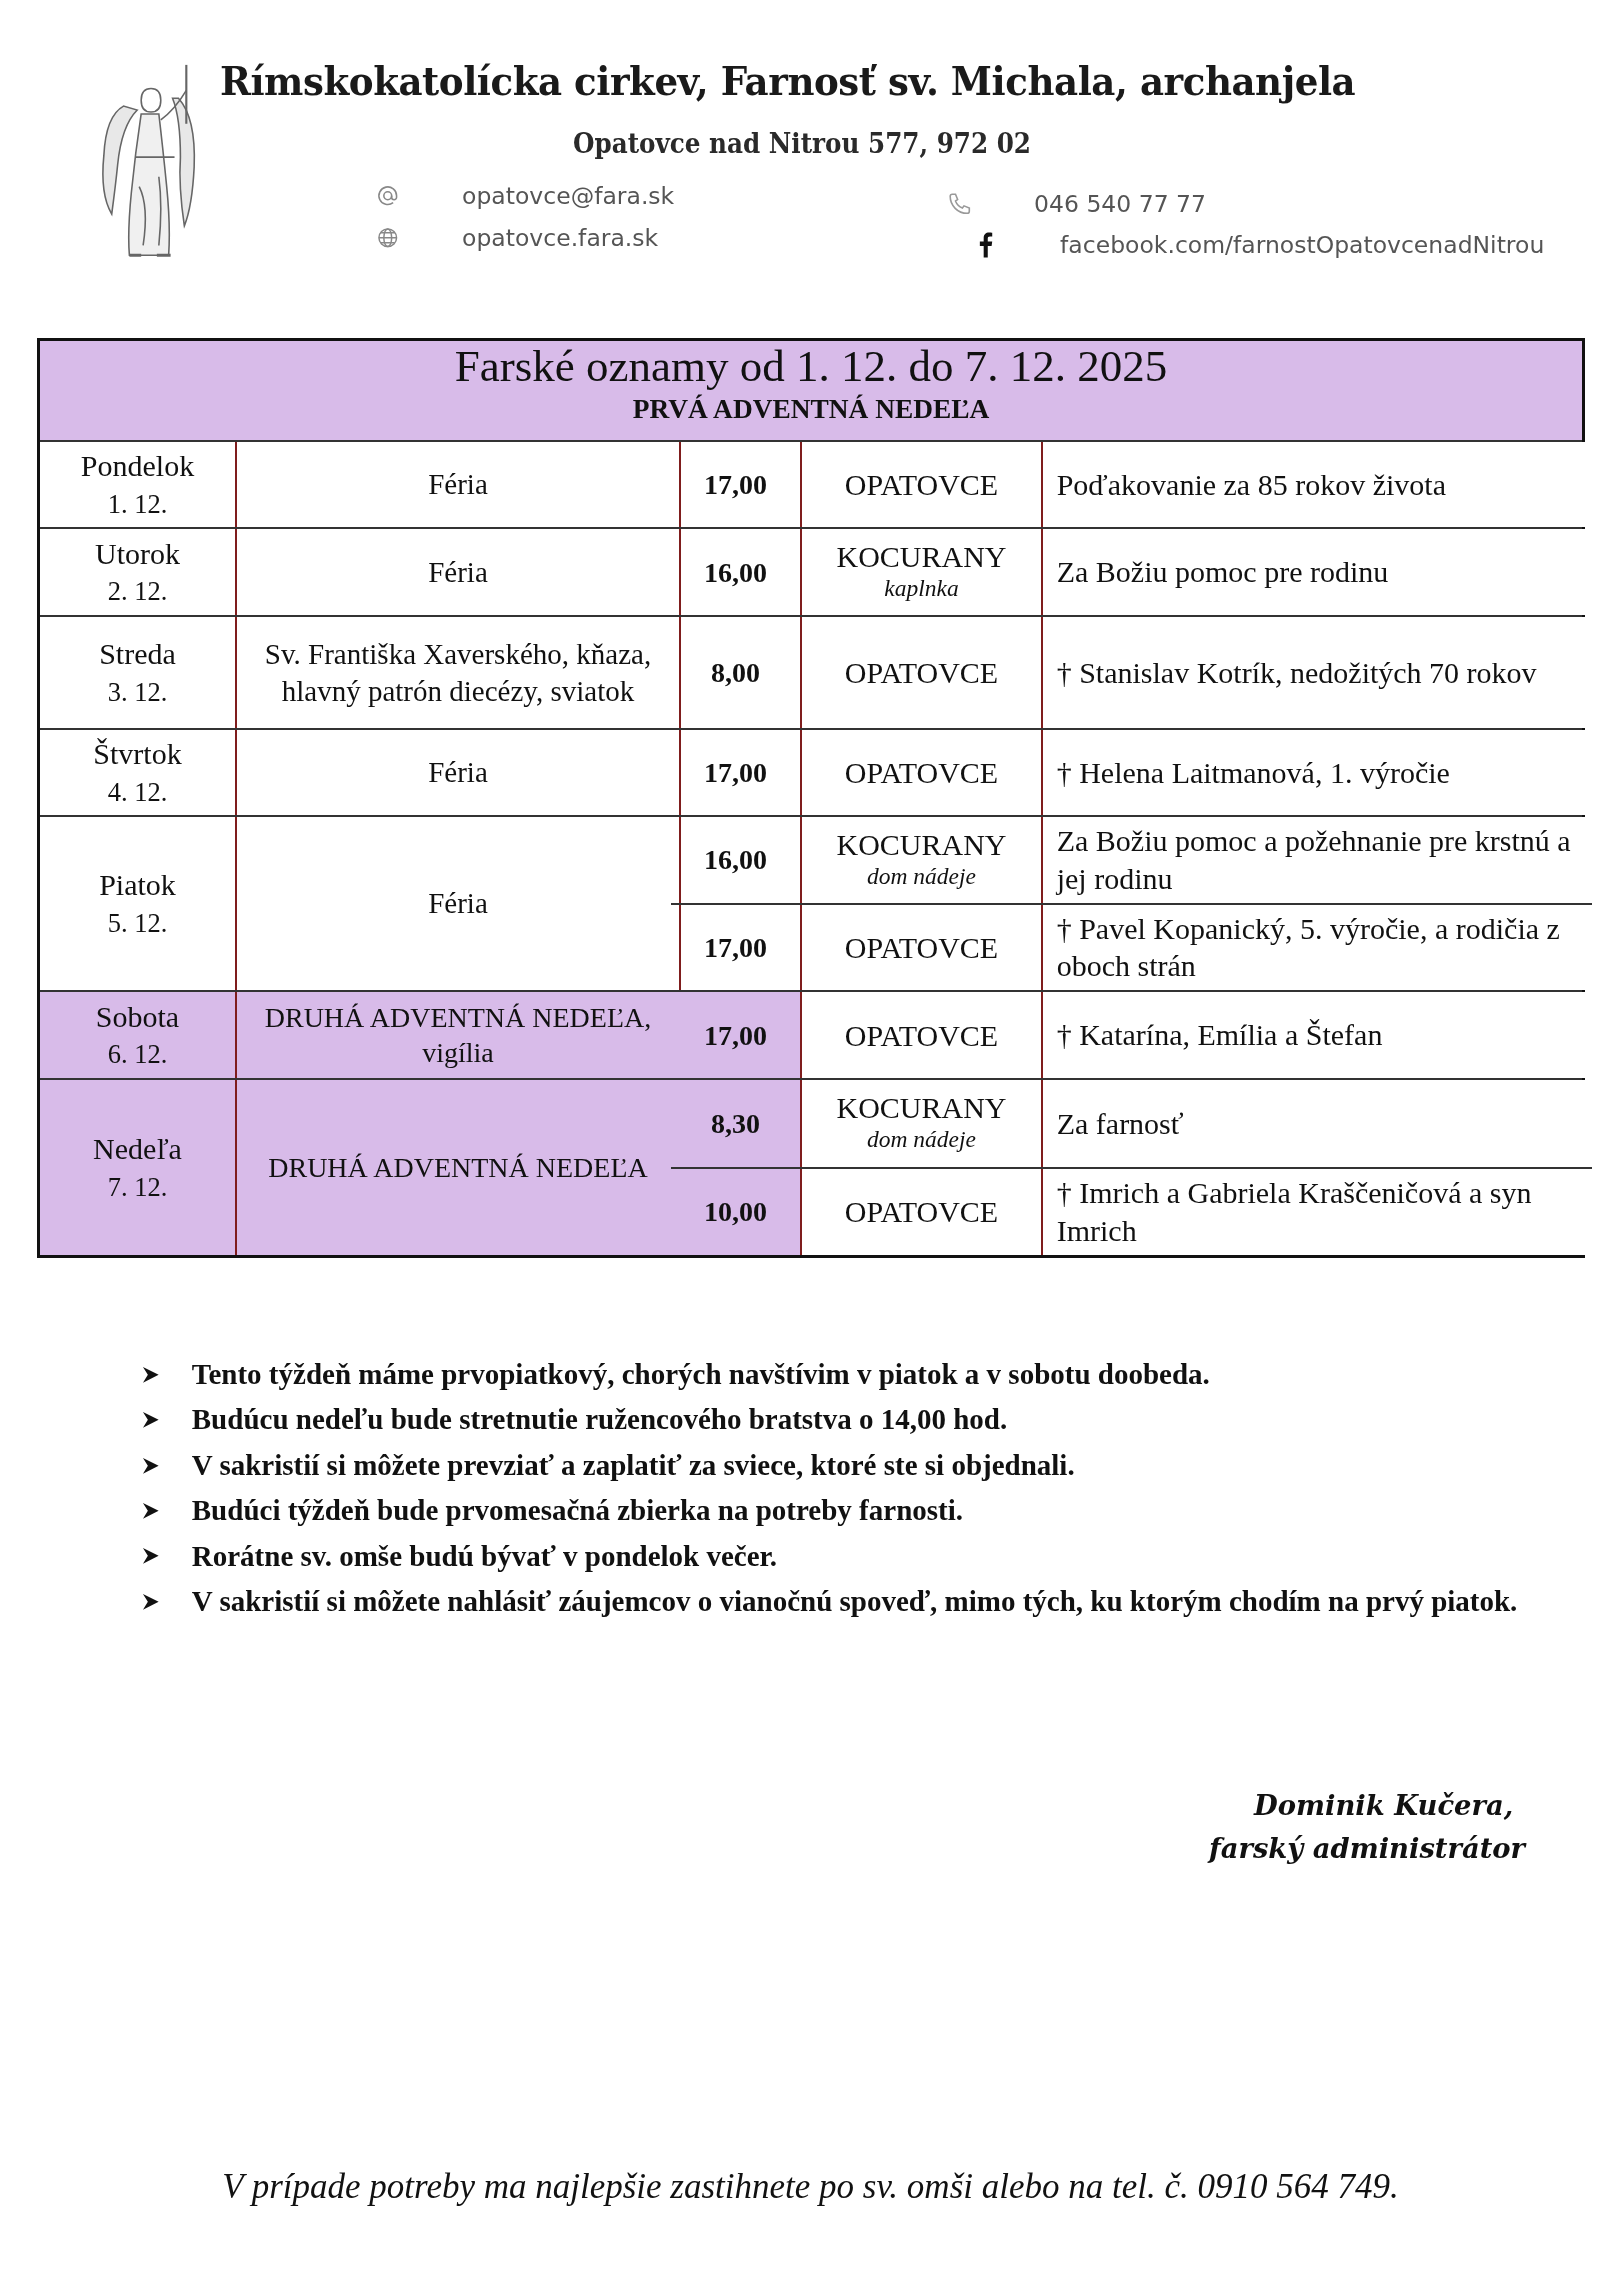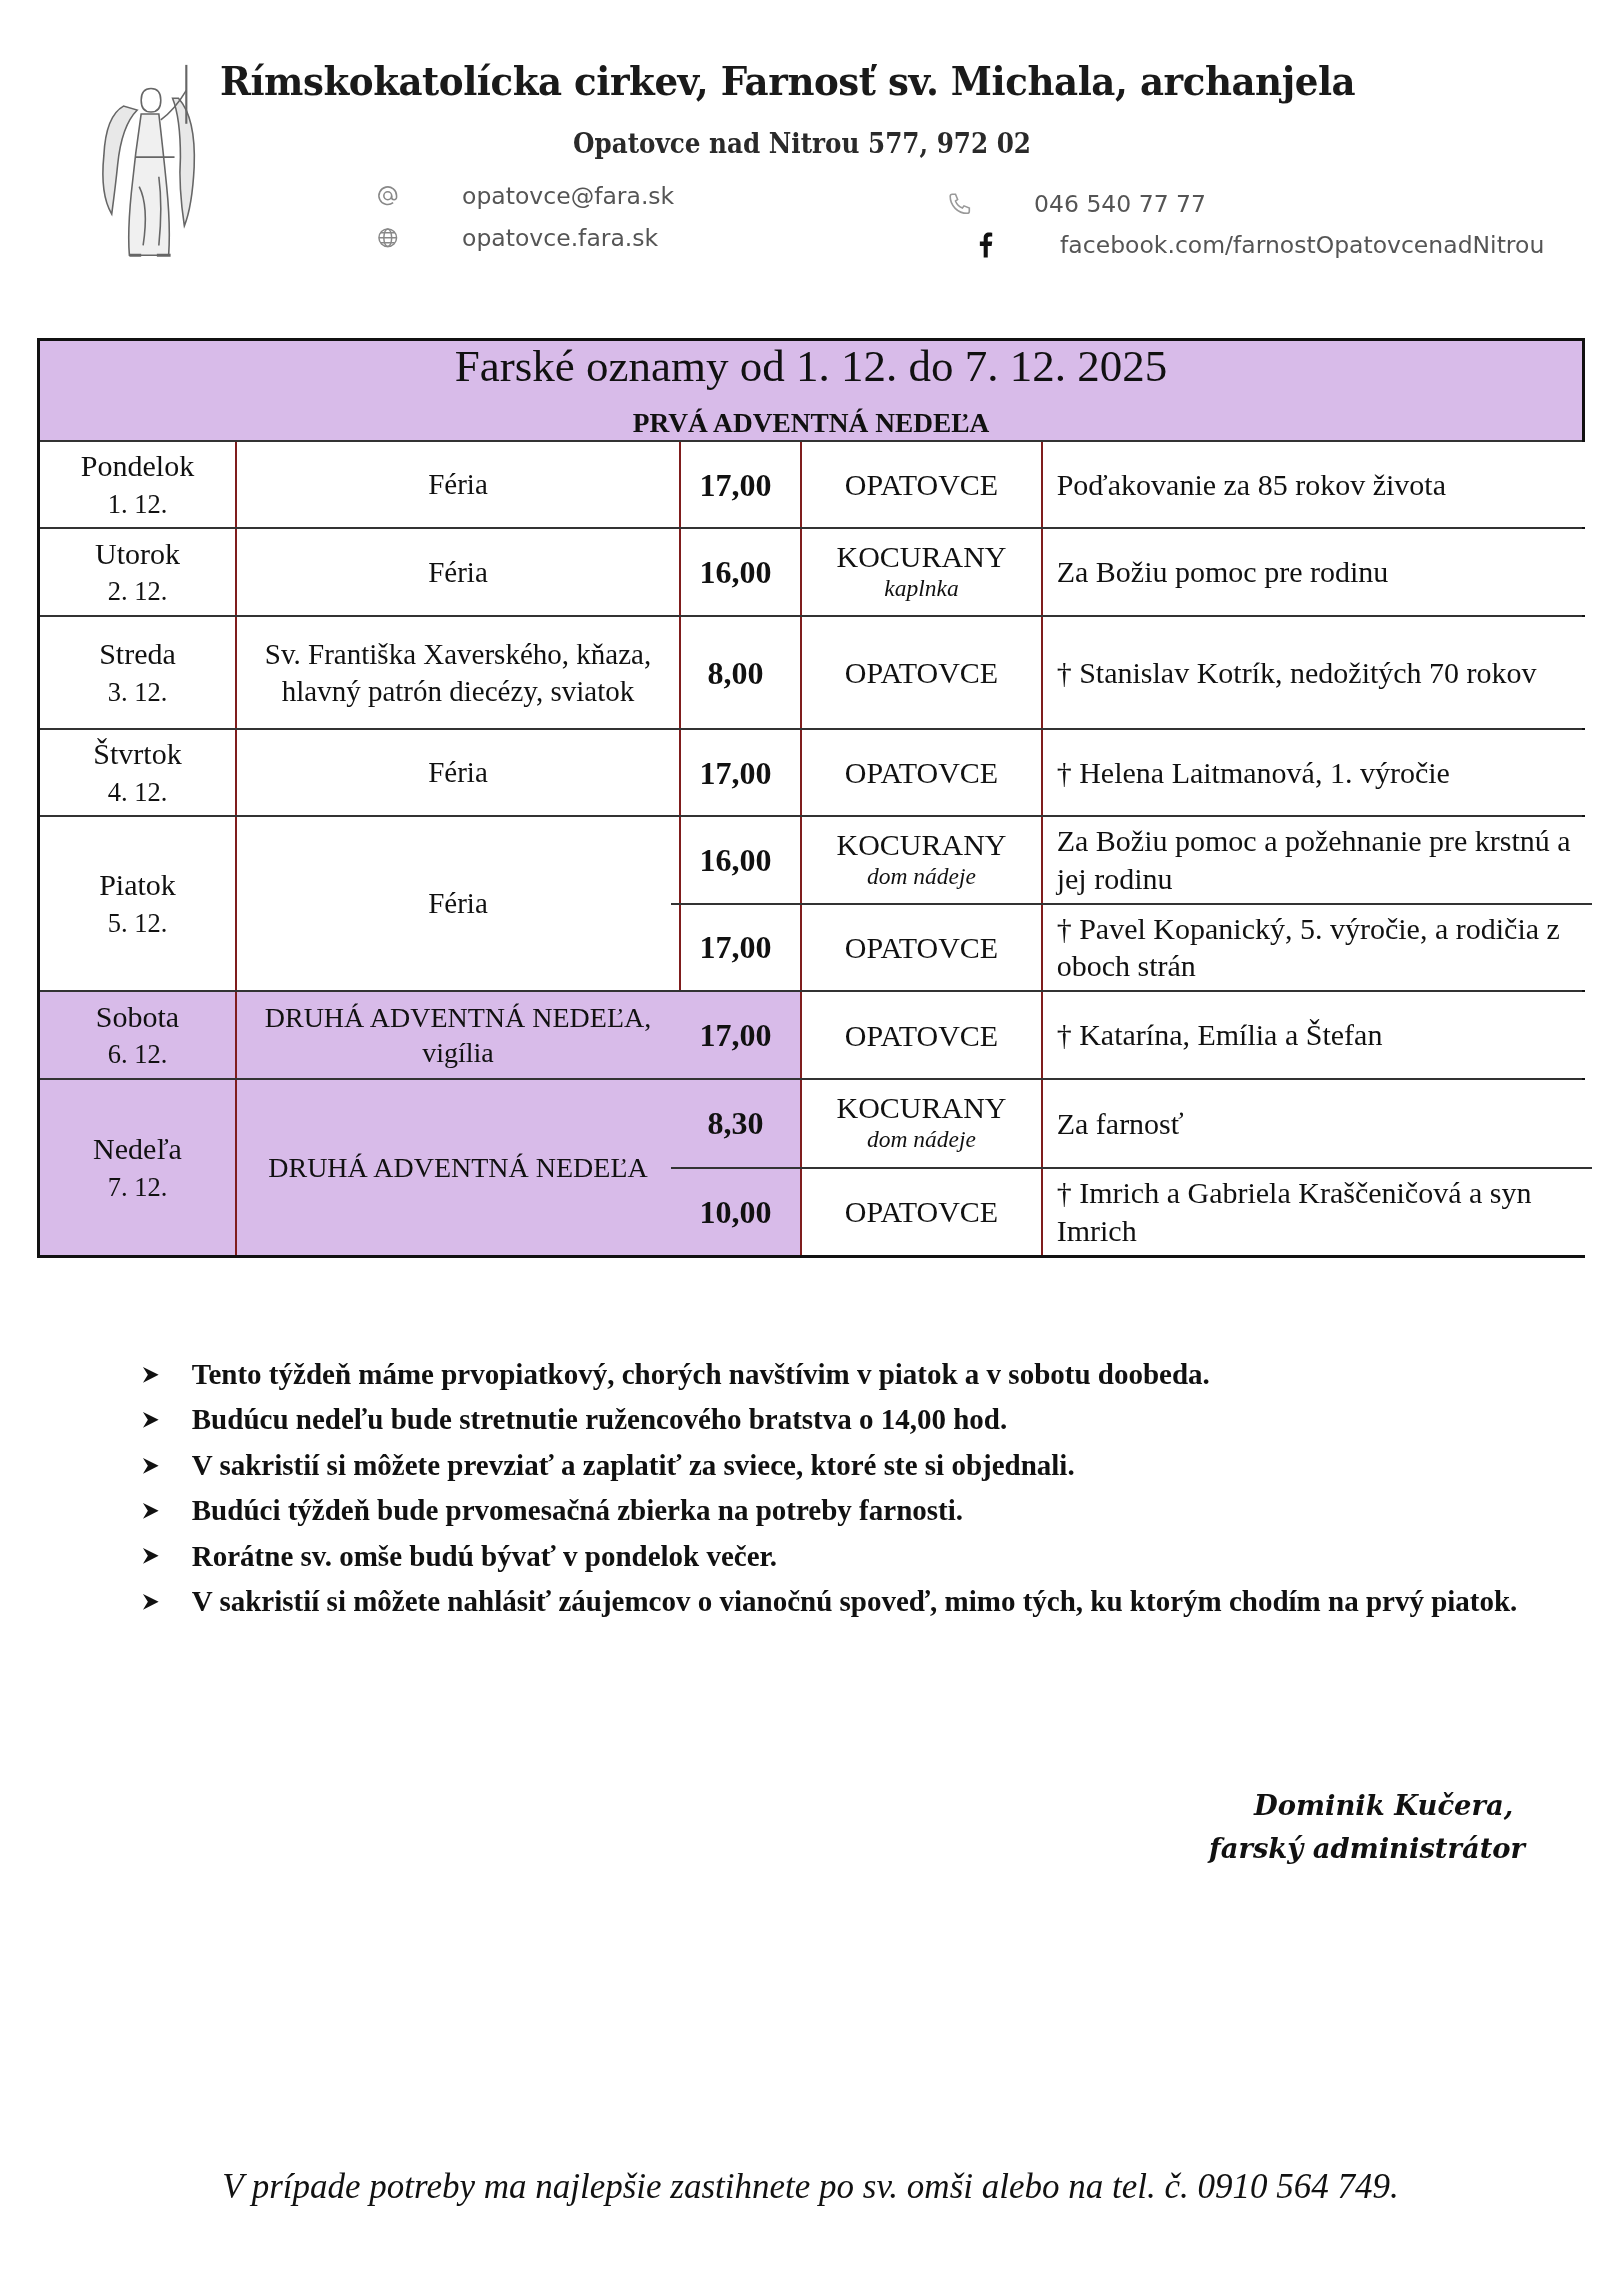--- a/index.html
+++ b/index.html
@@ -16,31 +16,31 @@
   .c-phone { left:946px; top:190px; }
   .c-fb { left:972px; top:231px; }
   .c-fb .ic { color:#111; }
 
   
   .sched { position:absolute; left:37px; top:338px; width:1548px; border:3.9px solid #111; box-sizing:border-box; }
   .trow { display:flex; border-top:2px solid #333; }
   .cell { box-sizing:border-box; border-left:2px solid #7f1d1d; display:flex; align-items:center; justify-content:center; text-align:center; font-size:29px; line-height:1.25; }
   .cell:first-child { border-left:none; }
   .purple { background:#d8bbe9; }
-  .hdr { background:#d8bbe9; height:99px; display:flex; flex-direction:column; align-items:center; justify-content:space-between; }
+  .hdr { background:#d8bbe9; height:99px; display:flex; flex-direction:column; align-items:center; justify-content:flex-start; }
   .hdr-title { font-size:45px; line-height:1.15; }
   .hdr-sub { font-size:27.4px; font-weight:bold; line-height:1.2; }
   .c-day { width:195px; flex-direction:column; font-size:30px; line-height:1.35; }
   .c-day .dt { font-size:26.5px; }
   .c-feast { width:444px; padding:0 23.5px; }
   .c-feast.bold { font-weight:normal; font-size:28px; }
   .c-right { width:903px; display:flex; flex-direction:column; }
   .sub { display:flex; flex:1; border-top:2px solid #333; }
   .sub:first-child { border-top:none; }
-  .c-time { width:129px; font-weight:bold; font-size:32px; }
+  .c-time { width:129px; font-weight:bold; font-size:28px; }
   .c-place { width:241px; flex-direction:column; font-size:30px; line-height:1.1; }
   .c-place .note { font-style:italic; font-size:23.5px; line-height:1.3; }
   .c-int { width:551px; justify-content:flex-start; text-align:left; padding:0 13.7px; font-size:30px; line-height:1.25; background:#fff; }
 
   
   .notices { position:absolute; left:137px; top:1353px; width:1421px; list-style:none; margin:0; padding:0; font-size:29px; line-height:43px; }
   .notices li { display:flex; align-items:flex-start;font-weight:bold; }
   .notices .bul { width:47px; flex:0 0 47px; padding-left:3.9px; font-size:23.5px; }
   .notices .txt { flex:1; padding-left:3.9px; }
 

